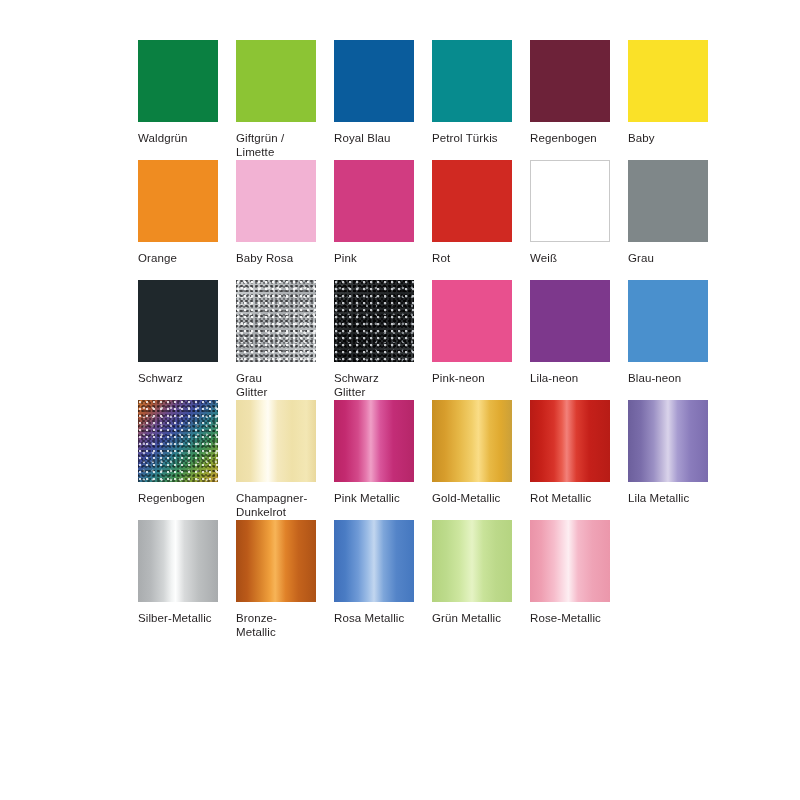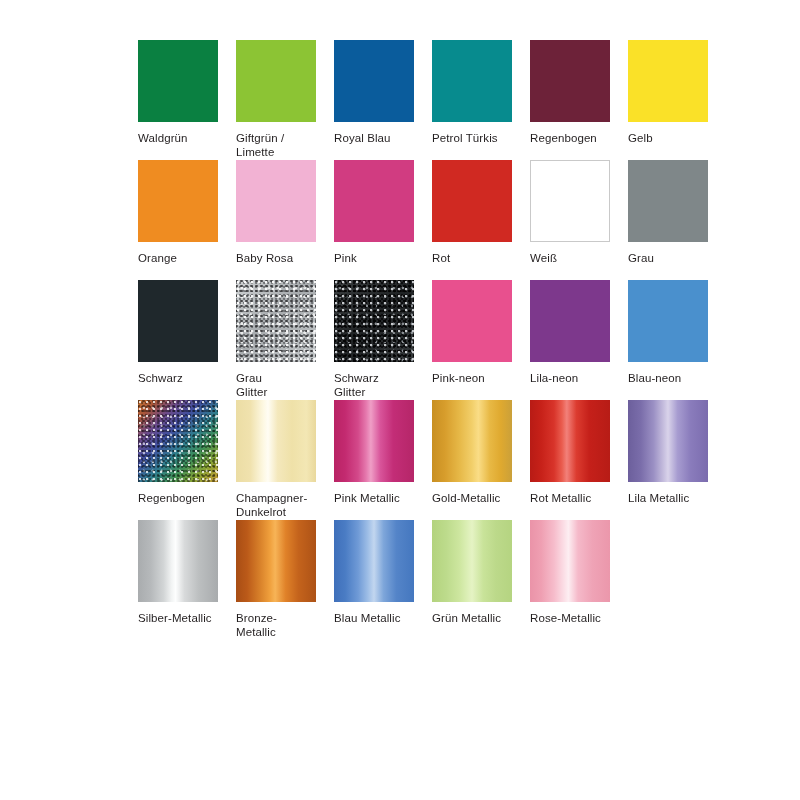--- a/index.html
+++ b/index.html
@@ -116,21 +116,21 @@
       <div class="cell">
         <div class="chip" style="background: rgb(7, 139, 142);"></div>
         <div class="label">Petrol Türkis</div>
       </div>
       <div class="cell">
         <div class="chip" style="background: rgb(109, 34, 57);"></div>
         <div class="label">Regenbogen</div>
       </div>
       <div class="cell">
         <div class="chip" style="background: rgb(250, 225, 40);"></div>
-        <div class="label">Gelb</div>
+        <div class="label">Baby</div>
       </div>
       <div class="cell">
         <div class="chip" style="background: rgb(239, 140, 33);"></div>
         <div class="label">Orange</div>
       </div>
       <div class="cell">
         <div class="chip" style="background: rgb(242, 178, 211);"></div>
         <div class="label">Baby Rosa</div>
       </div>
       <div class="cell">
@@ -209,21 +209,21 @@
       <div class="cell">
         <div class="chip" style="background: linear-gradient(90deg, rgb(169, 172, 174) 0%, rgb(182, 185, 187) 16%, rgb(210, 213, 214) 32%, rgb(242, 244, 244) 42%, rgb(253, 254, 254) 47%, rgb(216, 218, 219) 58%, rgb(188, 191, 192) 76%, rgb(168, 171, 173) 100%);"></div>
         <div class="label">Silber-Metallic</div>
       </div>
       <div class="cell">
         <div class="chip" style="background: linear-gradient(90deg, rgb(168, 77, 20) 0%, rgb(187, 90, 25) 14%, rgb(216, 129, 42) 30%, rgb(239, 159, 60) 42%, rgb(247, 180, 87) 49%, rgb(224, 130, 41) 62%, rgb(196, 99, 28) 78%, rgb(173, 82, 22) 100%);"></div>
         <div class="label">Bronze-Metallic</div>
       </div>
       <div class="cell">
         <div class="chip" style="background: linear-gradient(90deg, rgb(63, 111, 186) 0%, rgb(74, 124, 196) 14%, rgb(111, 154, 214) 30%, rgb(157, 189, 230) 42%, rgb(194, 214, 239) 50%, rgb(126, 166, 218) 62%, rgb(84, 132, 200) 78%, rgb(68, 119, 191) 100%);"></div>
-        <div class="label">Blau Metallic</div>
+        <div class="label">Rosa Metallic</div>
       </div>
       <div class="cell">
         <div class="chip" style="background: linear-gradient(90deg, rgb(179, 211, 125) 0%, rgb(189, 219, 140) 18%, rgb(205, 230, 159) 34%, rgb(220, 239, 182) 44%, rgb(229, 243, 196) 50%, rgb(201, 227, 154) 64%, rgb(188, 217, 138) 80%, rgb(181, 212, 129) 100%);"></div>
         <div class="label">Grün Metallic</div>
       </div>
       <div class="cell">
         <div class="chip" style="background: linear-gradient(90deg, rgb(234, 147, 168) 0%, rgb(239, 159, 178) 14%, rgb(246, 188, 203) 30%, rgb(251, 221, 229) 42%, rgb(253, 238, 242) 48%, rgb(245, 185, 201) 60%, rgb(239, 163, 182) 78%, rgb(235, 151, 171) 100%);"></div>
         <div class="label">Rose-Metallic</div>
       </div>
     </div>

